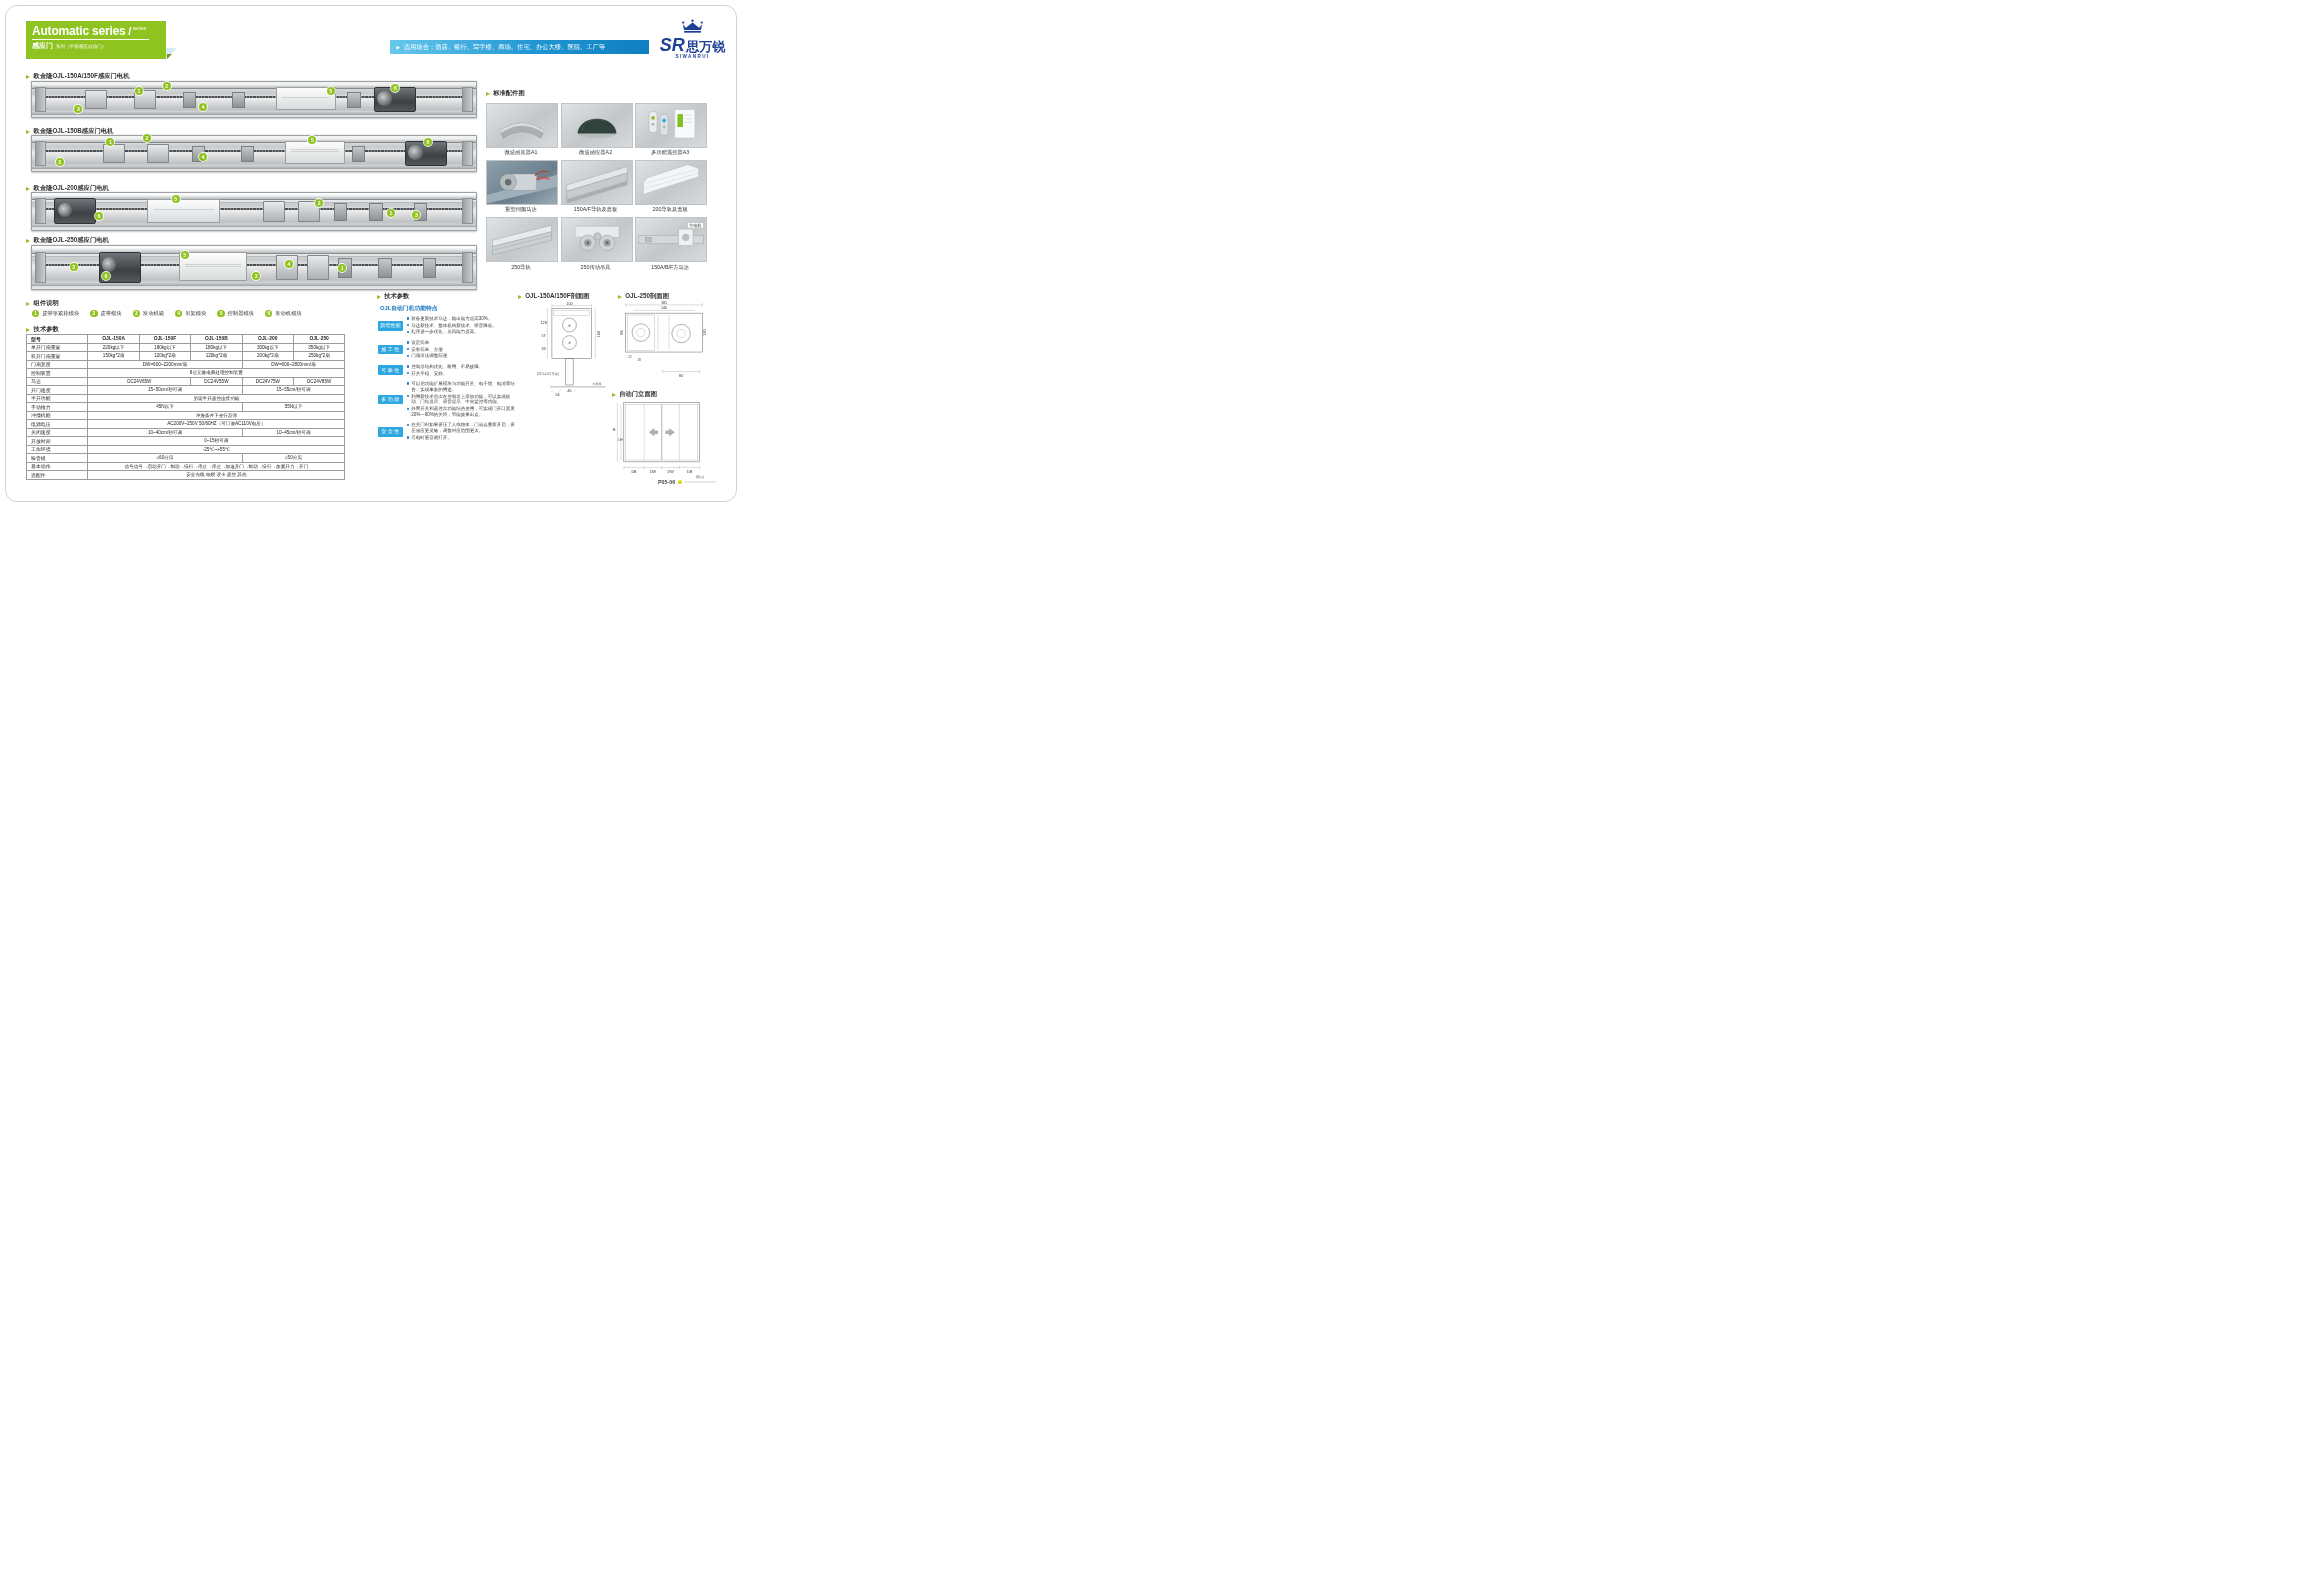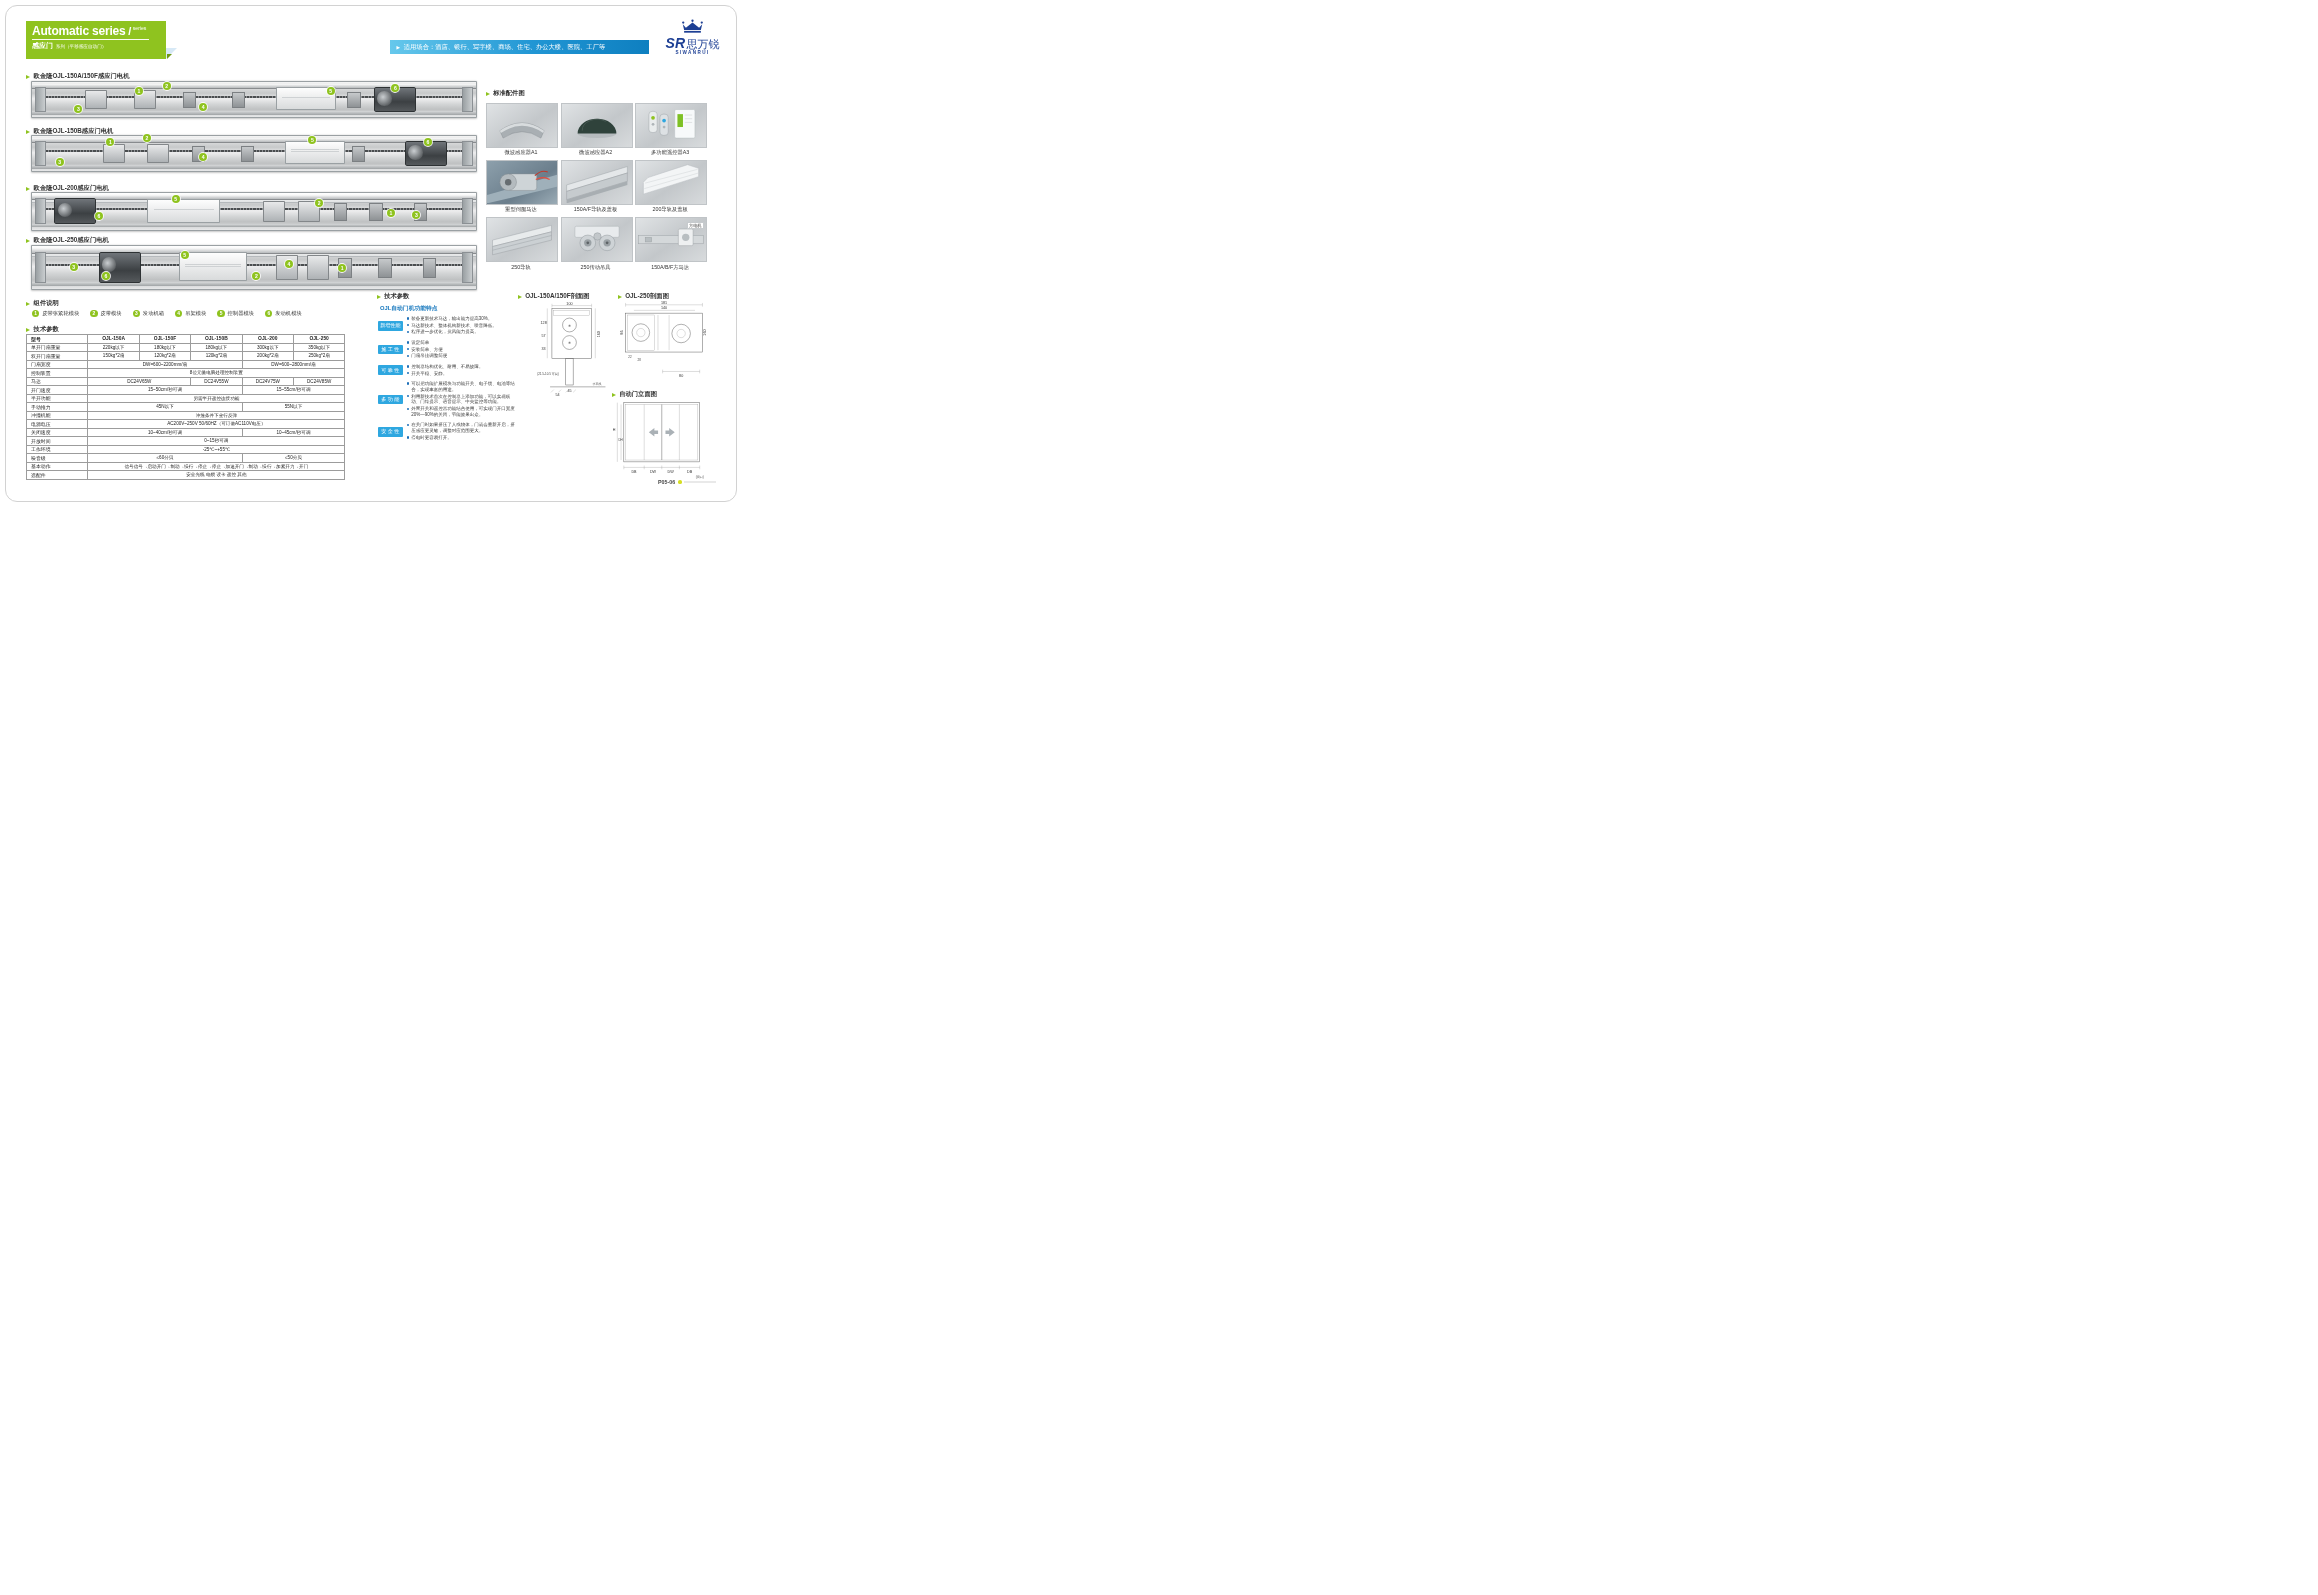--- a/index.html
+++ b/index.html
@@ -16,22 +16,22 @@
   .hg-cn{font-size:7px;font-weight:bold;margin-right:2.8px;}
   .hg-cn2{font-size:4.6px;}
   .fold1{position:absolute;right:-11px;bottom:0;width:0;height:0;border-top:11px solid #d7e9f6;border-right:11px solid transparent;}
   .fold2{position:absolute;right:-5.6px;bottom:0;width:0;height:0;border-top:5.6px solid #6f9a15;border-right:5.6px solid transparent;}
 
   .hdr-blue{position:absolute;left:390px;top:40px;width:259px;height:14px;background:linear-gradient(90deg,#66c8ec,#2196d4 55%,#0e7fc0);color:#fff;font-size:6.3px;display:flex;align-items:center;gap:3.7px;padding-left:6.5px;box-sizing:border-box;}
   .hdr-blue .aw{font-size:4.6px;}
 
   .logo{position:absolute;left:653px;top:18.5px;width:79px;text-align:center;color:#1D3F94;}
   .logo-row{display:flex;align-items:baseline;justify-content:center;gap:1.4px;line-height:1;}
-  .logo-sr{font-size:14px;font-weight:bold;font-style:italic;}
-  .logo-cn{font-size:11px;font-weight:normal;}
+  .logo-sr{font-size:18px;font-weight:bold;font-style:italic;}
+  .logo-cn{font-size:13px;font-weight:bold;}
   .logo-en{font-size:4.6px;letter-spacing:1.4px;font-weight:bold;margin-top:0.9px;}
 
   
   .sec-h{position:absolute;display:flex;align-items:center;gap:3.2px;font-weight:bold;color:#333;font-size:6.3px;white-space:nowrap;}
   .tri{width:0;height:0;border-left:4.2px solid #8FC31F;border-top:2.6px solid transparent;border-bottom:2.6px solid transparent;}
 
   
   .track{position:absolute;border:0.5px solid #9aa0a3;border-radius:0.9px;background:linear-gradient(180deg,#f5f5f5 0%,#d9dadb 18%,#c7c9ca 32%,#ededee 48%,#d2d4d5 64%,#bfc1c2 78%,#e7e8e9 100%);box-shadow:0 0.9px 1.9px rgba(0,0,0,.22);}
   .t-rail-top{position:absolute;left:0;right:0;top:5%;height:11%;background:linear-gradient(#fbfbfb,#b7babc);border-bottom:0.5px solid #888b8e;}
   .t-belt{position:absolute;left:1.5%;right:1.5%;top:41%;height:4.5%;background:repeating-linear-gradient(90deg,#4a4d4f 0 2.3px,#8d9093 2.3px 3.2px);}

